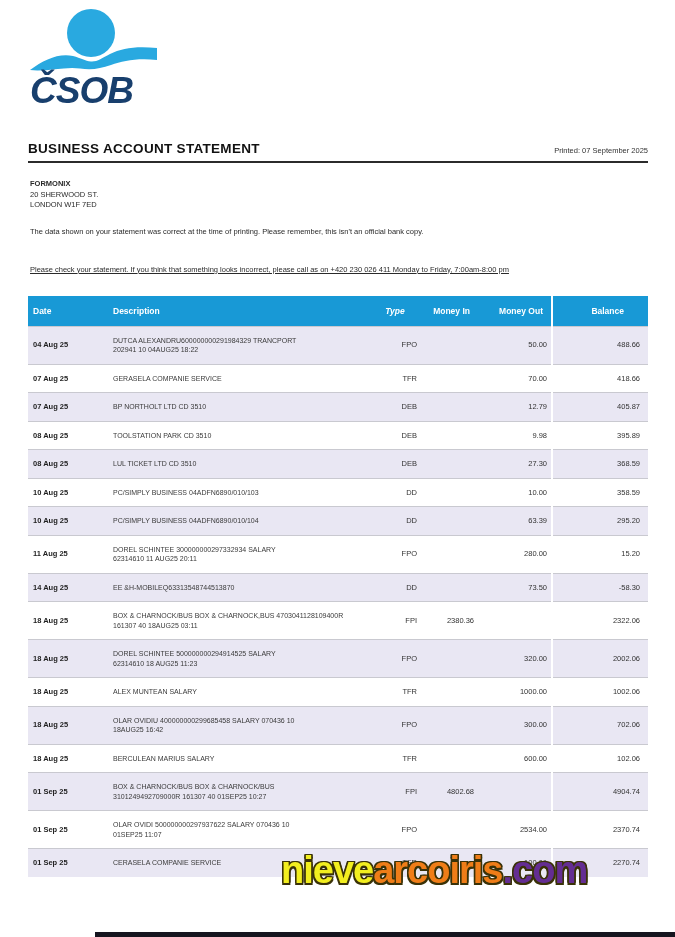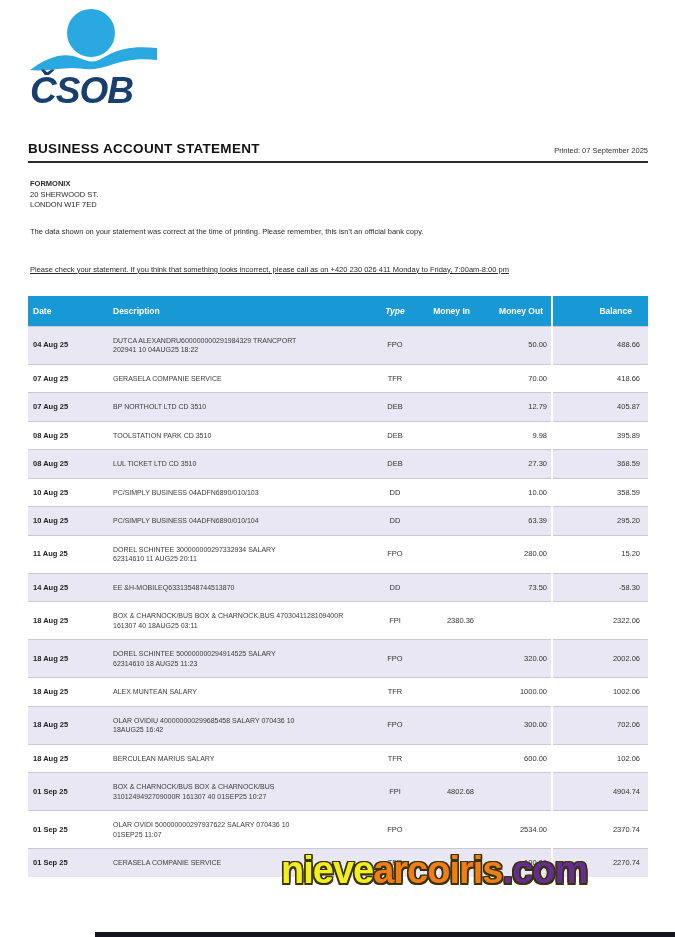--- a/index.html
+++ b/index.html
@@ -53,29 +53,29 @@
 
   
   .txn-table{border-collapse:collapse;table-layout:fixed;width:620px;margin:21px 0 0 28px;}
   .txn-table thead th{
     background:var(--header-blue);color:#fff;font-size:8.5px;font-weight:bold;
     text-align:left;padding:10px 8px;line-height:10px;
   }
   .txn-table th.h-date{padding-left:5px;}
   .txn-table th.h-type{text-align:center;font-style:italic;}
   .txn-table th.h-in,.txn-table th.h-out,.txn-table th.h-bal{text-align:right;}
-  .txn-table th.h-bal{border-left:2px solid #fff;padding-right:16px;margin-top:31px;}
+  .txn-table th.h-bal{border-left:2px solid #fff;padding-right:24px;margin-top:31px;}
   .txn-table td{
     font-size:7.5px;padding:9px 8px;vertical-align:middle;
     border-top:1px solid var(--row-border);line-height:9.5px;color:#333;
   }
   .txn-table tbody tr.alt{background:var(--row-alt);}
   td.c-date{font-weight:bold;padding-left:5px;color:#1e1e1e;}
   td.c-desc{white-space:pre-line;font-size:7px;color:#3a3a3a;}
-  td.c-type{text-align:center;}
+  td.c-type{text-align:right;}
   td.c-in,td.c-out{text-align:right;padding-right:4px;}
   td.c-bal{text-align:right;border-left:2px solid #fff;padding-right:8px;}
 
   
   .watermark{
     position:absolute;left:281px;top:851px;font-size:38px;font-weight:bold;
     letter-spacing:-1px;white-space:nowrap;line-height:1;
   }
   .watermark span{
     text-shadow:

